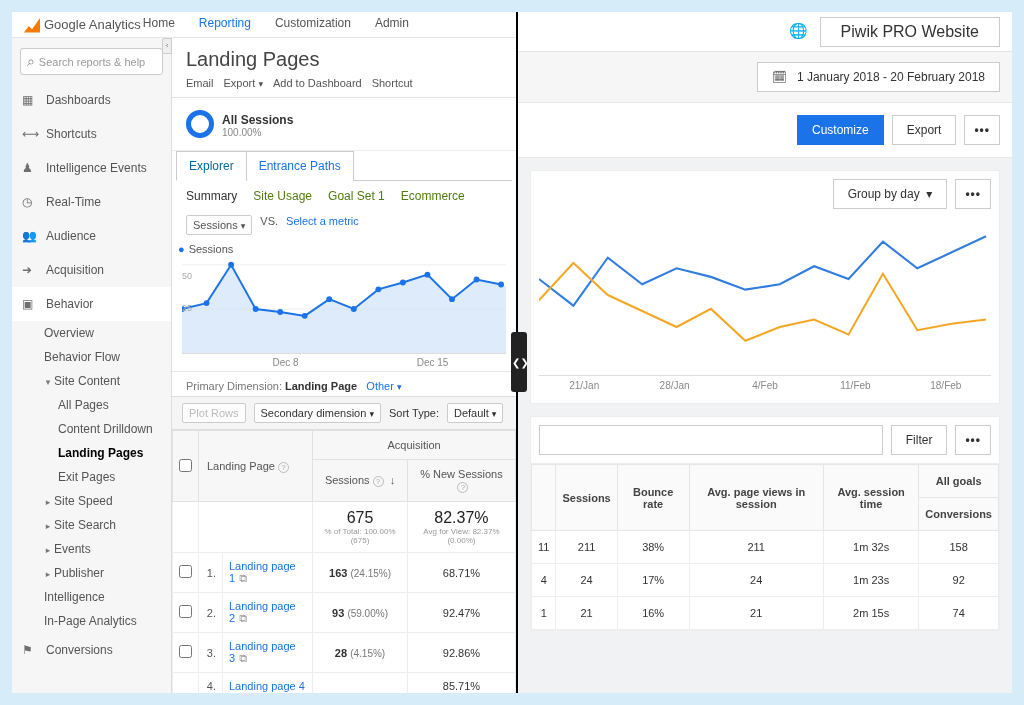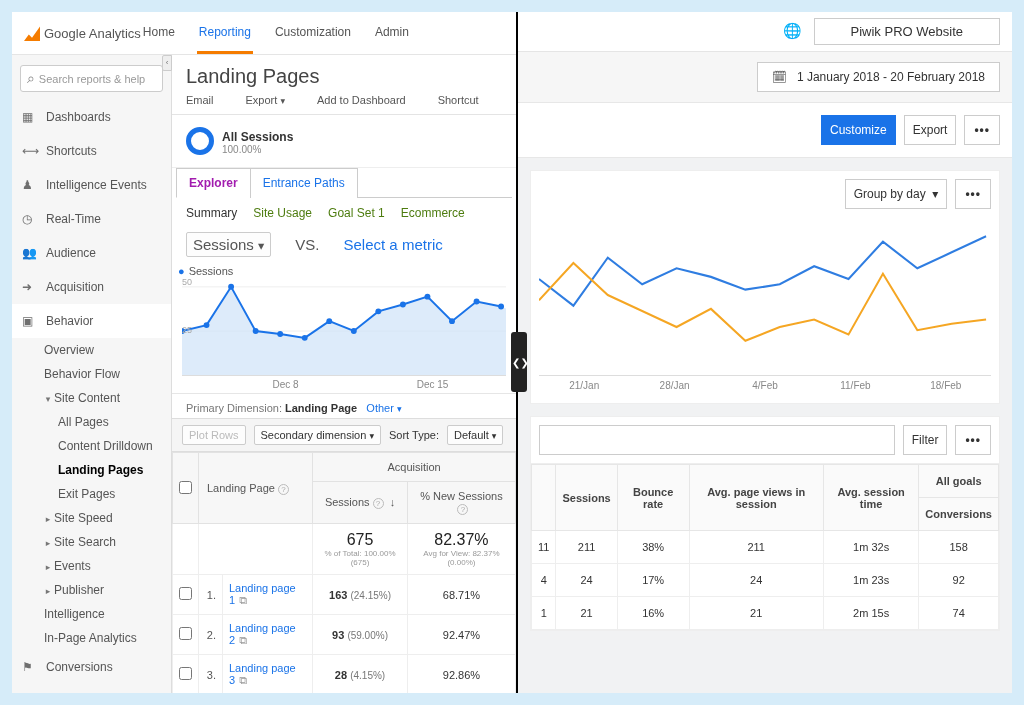--- a/index.html
+++ b/index.html
@@ -1,51 +1,51 @@
 <!DOCTYPE html>
 <html><head>
 <meta charset="utf-8">
 <style>
 *{box-sizing:border-box;margin:0;padding:0;font-family:Arial,Helvetica,sans-serif}
 body{background:#d6ecf9;width:1024px;height:705px;overflow:hidden;position:relative;font-size:12px;color:#333}
 .frame{position:absolute;top:12px;left:12px;right:12px;bottom:12px;background:#fff;display:flex}
 
 .ga{width:506px;background:#fff;border-right:2px solid #000;position:relative;display:flex;flex-direction:column}
-.ga-top{display:flex;align-items:center;height:43px;padding:10px 12px;border-bottom:1px solid #e5e5e5}
+.ga-top{display:flex;align-items:center;height:26px;padding:10px 12px;border-bottom:1px solid #e5e5e5}
 .ga-logo{display:flex;align-items:center;gap:4px;font-size:13px;color:#555}
 .ga-logo-icon{width:16px;height:16px;background:#f57c00;display:inline-block;clip-path:polygon(0 100%,30% 60%,50% 80%,100% 10%,100% 100%)}
 .ga-nav{display:flex;gap:20px;font-size:12px}
 .ga-nav a{color:#555;text-decoration:none;padding:12px 2px;cursor:pointer}
 .ga-nav a.active{color:#1a73e8;border-bottom:3px solid #f57c00;font-weight:500}
 .ga-body{flex:1;display:flex;overflow:hidden}
 .ga-side{width:160px;background:#f6f6f6;border-right:1px solid #ddd;padding:6px 0;font-size:12px;position:relative}
 .ga-search{margin:4px 8px 8px 8px;border:1px solid #ccc;border-radius:3px;background:#fff;display:flex;align-items:center;padding:4px 6px;color:#999;font-size:11px}
 .ga-search::before{content:'⌕';color:#888;margin-right:4px;font-size:14px}
 .collapse-tab{position:absolute;top:0;right:-1px;width:10px;height:16px;background:#eee;border:1px solid #ccc;border-radius:2px 0 0 2px;font-size:8px;text-align:center;line-height:14px;color:#777}
 .ga-menu{list-style:none}
 .ga-menu li{display:flex;align-items:center;padding:10px 10px;color:#555;cursor:pointer;gap:10px}
 .ga-menu li.sel{background:#fff}
 .ga-ico{width:14px;height:14px;display:inline-block;color:#6f6f6f}
 .ga-sub{list-style:none;padding-left:28px;font-size:12px}
 .ga-sub li{padding:5px 4px;color:#555;cursor:pointer}
 .ga-sub li.bold{font-weight:700;color:#000}
 .ga-sub li .car{display:inline-block;width:8px;text-align:center;color:#777;margin-right:2px;font-size:9px}
 .ga-main{flex:1;background:#fff;overflow:hidden;display:flex;flex-direction:column}
 .ga-h1{font-size:20px;font-weight:400;color:#444;padding:10px 14px 6px}
-.ga-toolbar{display:flex;gap:32px;font-size:11px;color:#555;padding:0 14px 8px;border-bottom:1px solid #e4e4e4}
+.ga-toolbar{display:flex;gap:10px;font-size:11px;color:#555;padding:0 14px 8px;border-bottom:1px solid #e4e4e4}
 .ga-toolbar span{cursor:pointer}
 .ga-seg{display:flex;align-items:flex-end;padding:12px 14px;border-bottom:1px solid #eee}
 .ga-seg-circle{width:28px;height:28px;border:5px solid #1a73e8;border-radius:50%;margin-right:8px}
 .ga-tabs{display:flex;border-bottom:1px solid #ccc;margin:0 4px}
 .ga-tab{padding:7px 12px;font-size:12px;border:1px solid #ccc;border-bottom:none;background:#fff;margin-right:-1px;margin-bottom:-1px;cursor:pointer;color:#1a73e8}
-.ga-tab.active{font-weight:700;color:#a21caf;background:#fff;border-bottom:1px solid #fff}
+.ga-tab.active{font-weight:400;color:#0369a1;background:#fff;border-bottom:1px solid #fff}
 .ga-subtabs{display:flex;gap:16px;padding:8px 14px;font-size:12px}
 .ga-subtabs span{color:#4d7c0f;cursor:pointer}
 .ga-subtabs span.sel{color:#333}
-.ga-ctl{display:flex;align-items:center;gap:24px;padding:4px 14px 8px;font-size:15px;color:#555}
+.ga-ctl{display:flex;align-items:flex-start;gap:8px;padding:4px 14px 8px;font-size:11px;color:#555}
 .ga-sel{border:1px solid #ccc;padding:3px 6px;border-radius:2px;background:#fdfdfd;cursor:pointer}
 .ga-chart{height:110px;position:relative;margin:0 10px}
 .ga-legend{font-size:11px;color:#555;padding-left:6px}
 .ga-legend::before{content:'●';color:#1a73e8;margin-right:4px}
 .ga-axis{position:absolute;left:0;font-size:9px;color:#aaa}
 .ga-dates{display:flex;padding-left:30px;font-size:10px;color:#888;border-top:1px solid #ddd;margin:0 10px}
 .ga-dates span{flex:1;text-align:center;padding:3px 0}
 .ga-dim{padding:8px 14px 4px;font-size:11px;color:#777;border-top:1px solid #e6e6e6}
 .ga-dim b{color:#333;font-weight:700}
 .ga-dim .oth{color:#1a73e8;cursor:pointer}
@@ -58,25 +58,25 @@
 .ga-table td.idx{text-align:right;color:#555;width:24px}
 .ga-table td.ck{width:20px;text-align:center}
 .ga-summary{font-size:16px;color:#222;text-align:right}
 .ga-summary small{display:block;font-size:8px;color:#999;font-weight:400}
 .pct{color:#777;font-size:10px}
 .openico{color:#999;font-size:11px;margin-left:4px}
 
 .pw{flex:1;background:#f1f2f3;display:flex;flex-direction:column;position:relative}
 .pw-top{display:flex;justify-content:flex-end;align-items:center;height:40px;padding:0 12px;gap:10px;background:#fff;border-bottom:1px solid #e5e5e5}
 .pw-globe{width:20px;height:20px;color:#333;font-size:15px}
-.pw-site{border:1px solid #ccc;padding:5px 36px;font-size:13px;background:#fff}
+.pw-site{border:1px solid #ccc;padding:5px 20px;font-size:16px;background:#fff}
 .pw-bar{display:flex;justify-content:flex-end;padding:10px 12px;background:#f6f6f6;border-bottom:1px solid #e7e7e7}
 .pw-date{border:1px solid #ccc;padding:7px 14px;background:#fff;font-size:12px;display:flex;align-items:center;gap:10px;cursor:pointer}
 .pw-bar2{display:flex;justify-content:flex-end;padding:12px;gap:8px;background:#fff;border-bottom:1px solid #e7e7e7}
-.btn{border:1px solid #ccc;padding:7px 8px;background:#fff;font-size:12px;cursor:pointer}
+.btn{border:1px solid #ccc;padding:7px 14px;background:#fff;font-size:12px;cursor:pointer}
 .btn.blue{background:#1a73e8;color:#fff;border-color:#1a73e8}
 .btn.ico{padding:7px 9px;font-weight:700;letter-spacing:1px}
 .pw-chartarea{background:#fff;margin:12px;border:1px solid #eee;padding:8px}
 .pw-group{display:flex;justify-content:flex-end;gap:8px;margin-bottom:6px}
 .pw-chart{height:160px;position:relative}
 .pw-xaxis{display:flex;font-size:10px;color:#888;border-top:1px solid #ddd}
 .pw-xaxis span{flex:1;text-align:center;padding:4px 0}
 .pw-tablearea{background:#fff;margin:0 12px 12px;border:1px solid #eee}
 .pw-filterrow{display:flex;justify-content:flex-end;padding:8px;gap:8px;border-bottom:1px solid #eee}
 .pw-filter-input{flex:1;border:1px solid #ccc;padding:6px;background:#fff}
@@ -190,21 +190,21 @@
           <span>Goal Set 1</span>
           <span>Ecommerce</span>
         </div>
         <div class="ga-ctl">
           <span class="ga-sel"><span>Sessions</span> <small>▾</small></span>
           <span>VS.</span>
           <span style="color:#1a73e8;cursor:pointer">Select a metric</span>
         </div>
         <div class="ga-legend">Sessions</div>
         <div class="ga-chart">
-          <span class="ga-axis" style="top:0">50</span>
+          <span class="ga-axis" style="top:16px">50</span>
           <span class="ga-axis" style="top:48px">25</span>
           <svg viewBox="0 0 330 100" width="100%" height="100%" preserveAspectRatio="none">
             <line x1="0" y1="10" x2="330" y2="10" stroke="#eee"></line>
             <line x1="0" y1="55" x2="330" y2="55" stroke="#eee"></line>
             <path d="M0,55 L25,49 L50,10 L75,55 L100,58 L125,62 L150,45 L175,55 L200,35 L225,28 L250,20 L275,45 L300,25 L325,30 L330,32 L330,100 L0,100 Z" fill="#cfe2f8" opacity="0.7"></path>
             <path d="M0,55 L25,49 L50,10 L75,55 L100,58 L125,62 L150,45 L175,55 L200,35 L225,28 L250,20 L275,45 L300,25 L325,30" stroke="#1a73e8" stroke-width="2" fill="none"></path>
             <g fill="#1a73e8">
                 <circle cx="0" cy="55" r="3"></circle>
                 <circle cx="25" cy="49" r="3"></circle>
                 <circle cx="50" cy="10" r="3"></circle>

